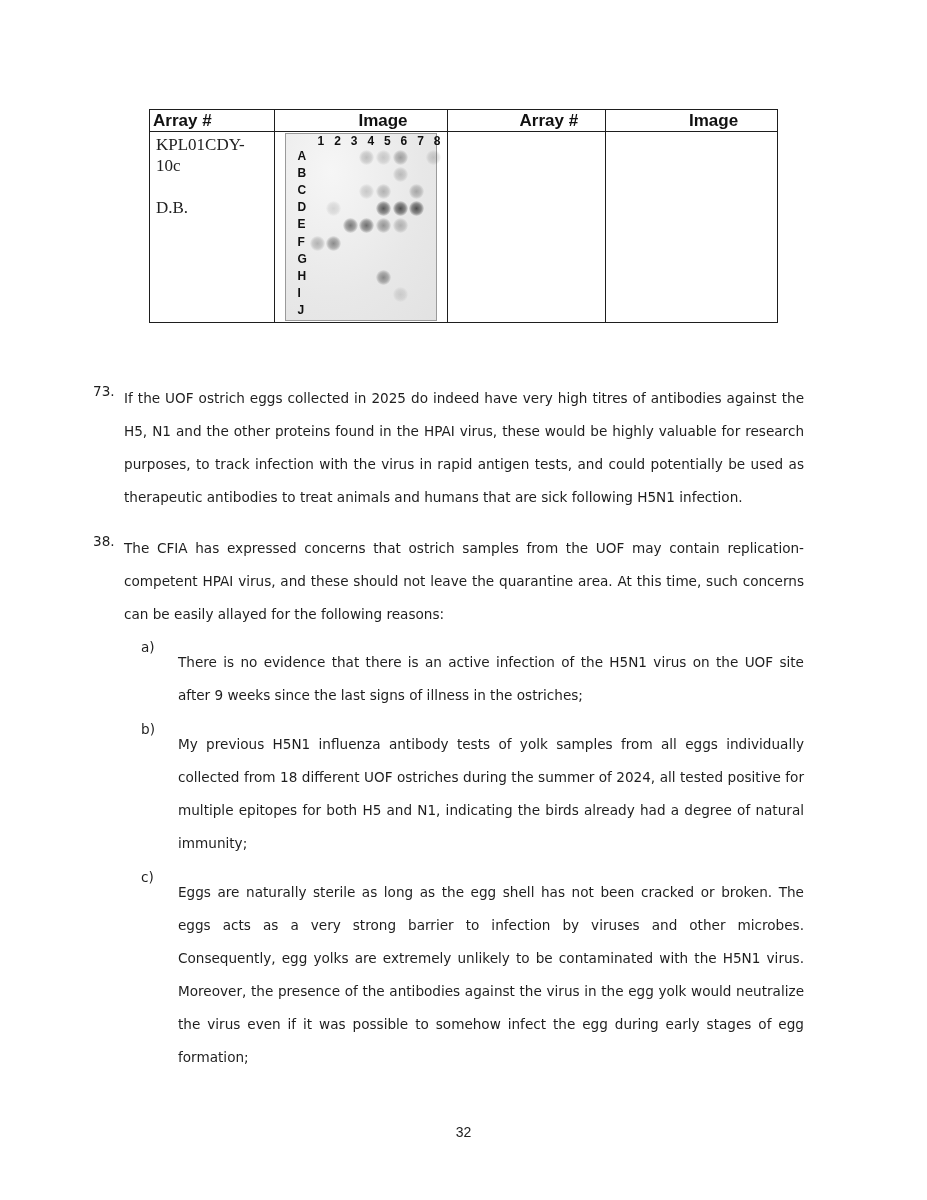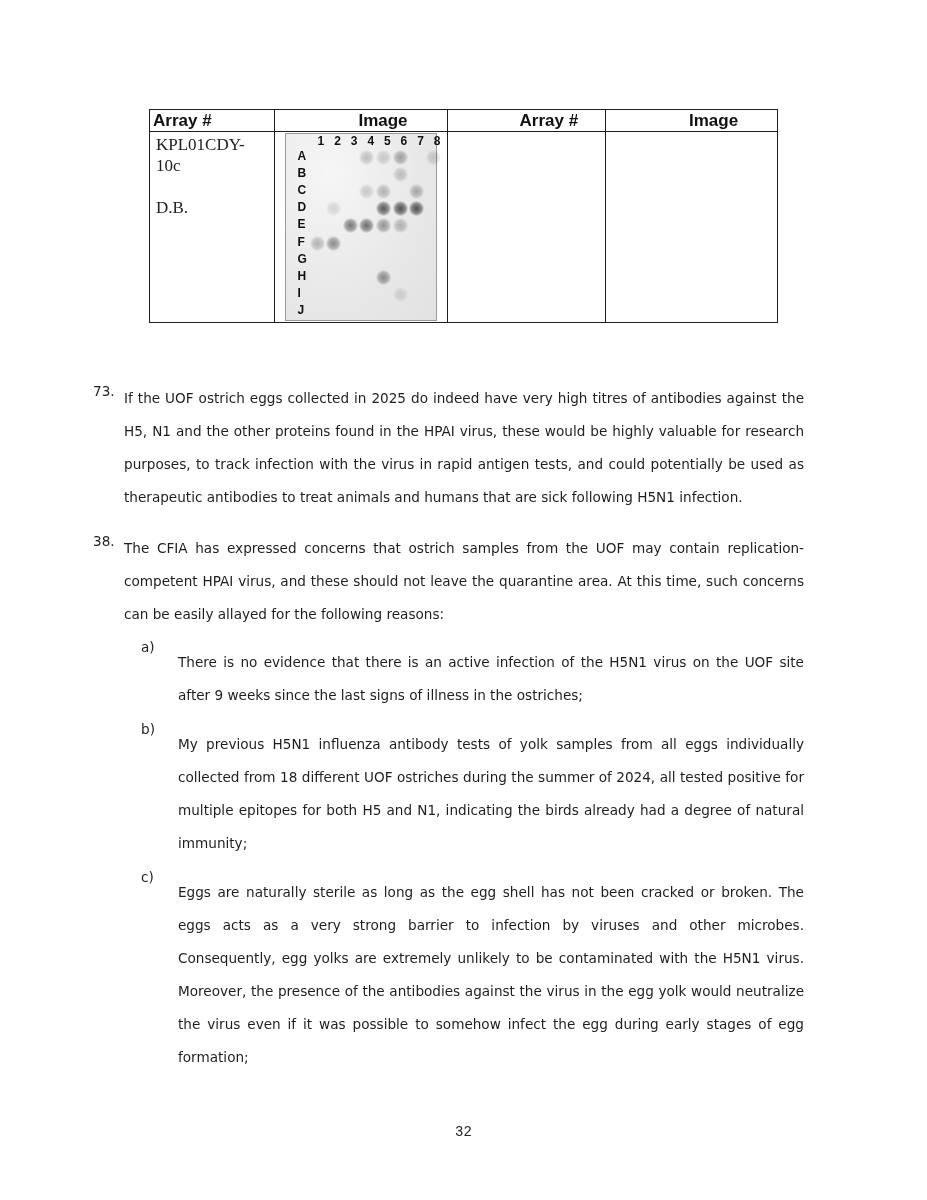--- a/index.html
+++ b/index.html
@@ -47,21 +47,21 @@
     .para .lab { position: absolute; left: -22px; top: 0; }
     .p73 { left: 109px; top: 367px; width: 710px; }
     .p74 { left: 109px; top: 517px; width: 710px; }
     .pa  { left: 163px; top: 631px; width: 656px; }
     .pb  { left: 163px; top: 713px; width: 656px; }
     .pc  { left: 163px; top: 861px; width: 656px; }
     .para p { margin: 15px; }
 
     .page-number {
       position: absolute; left: 0; width: 927px; top: 1124px; text-align: center;
-      font-family: Liberation Mono, monospace; font-size: 14px; color: #222;
+      font-family: Liberation Sans, sans-serif; font-size: 14px; color: #222;
     }
   </style>
 </head>
 <body>
 
 <table class="array-table">
   <colgroup>
       <col class="col1">
       <col class="col2">
       <col class="col3">

